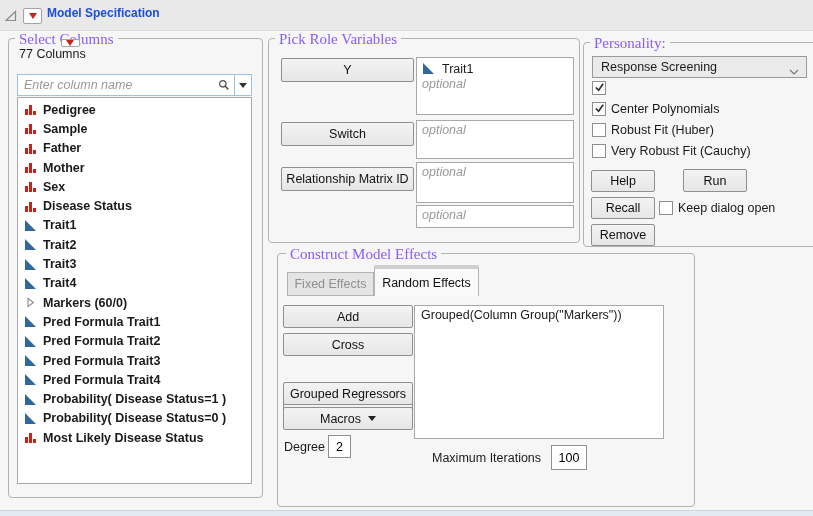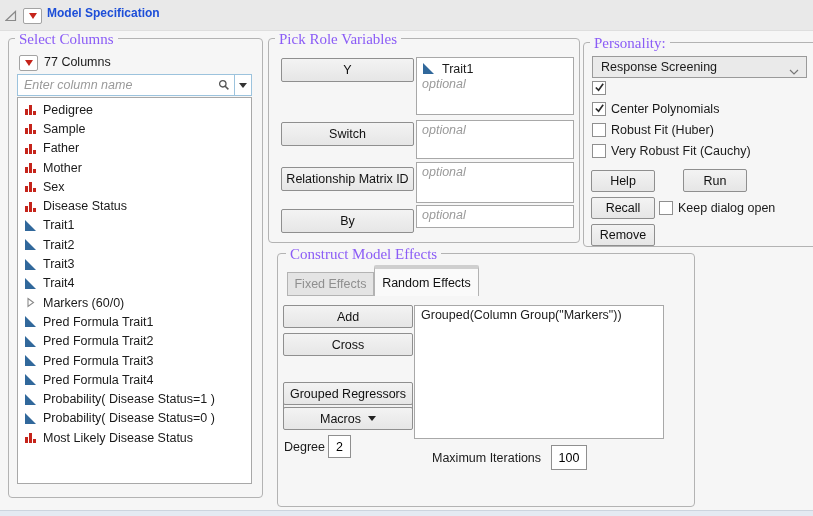--- a/index.html
+++ b/index.html
@@ -17,34 +17,34 @@
   
   .groupbox{position:absolute;border:1px solid #b3b3b3;border-radius:4px;}
   .gb-label{position:absolute;top:-8px;left:6px;background:#f6f6f6;padding:0 4px;font-size:15px;color:#8b5cf6;white-space:nowrap;font-family:Liberation Serif, serif;}
 
   
   .btn{position:absolute;background:linear-gradient(#f3f3f3,#e6e6e6);border:1px solid #8f8f8f;border-radius:2px;
        text-align:center;font-size:12.5px;color:#111;display:flex;align-items:center;justify-content:center;cursor:pointer;white-space:nowrap;}
 
   
   .sc-box{left:8px;top:38px;width:253px;height:458px;}
-  .count-row{position:absolute;left:10px;top:16px;height:15px;display:flex;align-items:flex-start;}
+  .count-row{position:absolute;left:10px;top:0;height:15px;display:flex;align-items:flex-end;flex-direction:column;}
   .count-row .red-menu{position:relative;margin-right:6px;}
   .searchbox{position:absolute;left:8px;top:35px;width:235px;height:22px;border:1px solid #9cc3dd;background:#fff;box-sizing:border-box;}
   .searchbox input{position:absolute;left:0;top:0;width:196px;height:20px;border:none;outline:none;background:transparent;
                    font-family:"Liberation Sans",sans-serif;font-size:12.5px;padding:0 0 0 6px;color:#222;}
   .searchbox input::placeholder{font-style:italic;color:#9a9a9a;}
   .search-glass{position:absolute;right:21px;top:4px;}
   .search-divider{position:absolute;right:16px;top:0;width:1px;height:20px;background:#9cc3dd;}
   .search-arrow{position:absolute;right:4px;top:8px;width:0;height:0;border-left:4px solid transparent;border-right:4px solid transparent;border-top:5px solid #333;}
   .col-list{position:absolute;left:8px;top:58px;width:235px;height:387px;background:#fff;border:1px solid #a8a8a8;box-sizing:border-box;
             padding-top:2px;overflow:hidden;}
   .col-item{height:19.3px;display:flex;align-items:center;padding-left:5px;cursor:default;}
   .col-item .ic{width:14px;height:13px;margin-right:6px;display:flex;align-items:center;justify-content:center;flex:0 0 14px;}
-  .col-item span.nm{white-space:nowrap;}
+  .col-item span.nm{white-space:nowrap;font-weight:bold;}
 
   
   .roles-box{left:268px;top:38px;width:310px;height:203px;}
   .role-btn{left:12px;width:131px;height:22px;}
   .rolebox{position:absolute;left:147px;width:158px;background:#fff;border:1px solid #a8a8a8;box-sizing:border-box;padding:2px 5px;}
   .optional{font-style:italic;color:#9a9a9a;}
   .role-item{display:flex;align-items:center;height:17px;}
   .role-item .ic{width:14px;height:13px;margin-right:6px;display:flex;align-items:center;}
 
   
@@ -294,21 +294,20 @@
     <div class="btn role-btn" style="top:83px;">Switch</div>
     <div class="rolebox" style="top:81px;height:39px;">
       <div class="optional">optional</div>
     </div>
 
     <div class="btn role-btn" style="top:128px;">Relationship Matrix ID</div>
     <div class="rolebox" style="top:123px;height:41px;">
       <div class="optional">optional</div>
     </div>
 
-    <div class="btn role-btn" style="top:170px;">By</div>
     <div class="rolebox" style="top:166px;height:23px;">
       <div class="optional">optional</div>
     </div>
   </div>
 
   <div class="groupbox pers-box">
     <span class="gb-label">Personality:</span>
 
     <div class="combo">
       <span>Response Screening</span>

